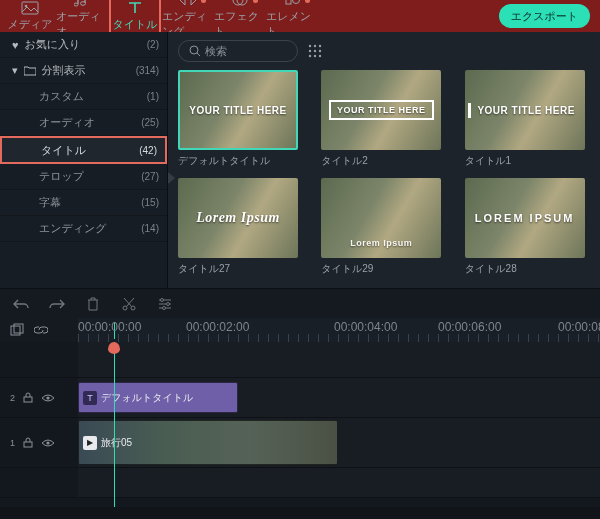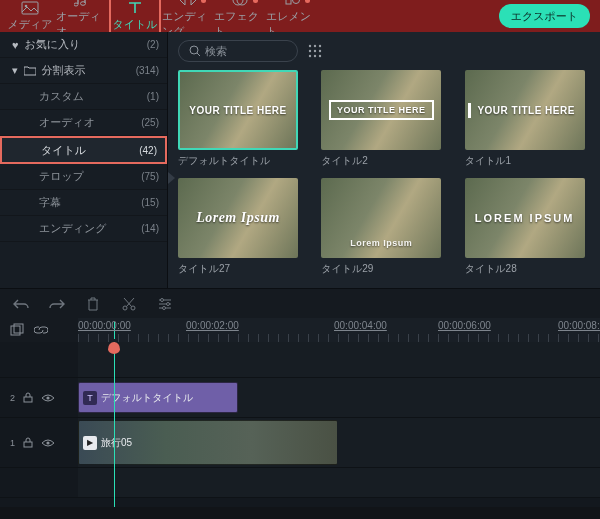--- a/index.html
+++ b/index.html
@@ -41,21 +41,21 @@
   .cap { margin-top:4px; color:#9ba1a8; font-size:10px; }
 
   .toolbar { display:flex; align-items:center; height:30px; padding:0 12px; gap:18px; background:#151a20; border-top:1px solid #0b0e12; color:#6f767e; }
   .toolbar .ico { width:18px; height:18px; display:flex; align-items:center; justify-content:center; cursor:pointer; }
 
   .timeline { background:#13181e; height:189px; position:relative; }
   .tl-head { display:flex; align-items:center; height:24px; background:#151a20; }
   .tl-head .left { width:78px; display:flex; align-items:center; justify-content:flex-start; gap:10px; padding-left:10px; color:#8a9098; }
   .ruler { flex:1; position:relative; height:24px; background:#191f26; color:#7e858d; font-size:9px; overflow:hidden; }
   .ruler::before { content:""; position:absolute; left:0; top:4px; width:36px; height:17px; border-right:1px solid #2be0b6; }
-  .ticklab { position:absolute; top:2px; font-size:10px; color:#7e858d;text-decoration:underline; }
+  .ticklab { position:absolute; top:2px; font-size:12px; color:#7e858d; }
   .tickrow { position:absolute; left:0; right:0; bottom:0; height:8px; background-image:repeating-linear-gradient(90deg,#3a414a 0 1px,transparent 1px 10px); }
   .playhead { position:absolute; left:36px; top:0; bottom:0; width:1px; background:#2be0b6; z-index:4; }
   .playhead::before { content:""; position:absolute; top:0; left:-6px; width:12px; height:12px; background:#e56a5e; border-radius:50% 50% 50% 50% / 60% 60% 40% 40%; }
   .tracks { position:absolute; top:24px; left:0; right:0; bottom:0; overflow:hidden; }
   .track { display:flex; height:40px; border-bottom:1px solid #0e1216; }
   .track.tall { height:50px; }
   .track .head { width:78px; background:#13181e; display:flex; align-items:center; justify-content:flex-start; gap:8px; padding-left:10px; color:#8a9098; font-size:9px;}
   .track .lane { flex:1; position:relative; background:#171d23; }
   .clip { position:absolute; top:4px; bottom:4px; border:1px solid rgba(0,0,0,.6); border-radius:2px; display:flex; align-items:center; gap:4px; padding:0 4px; color:#e8eaee; font-size:10px; overflow:hidden;}
   .clip.title { background:#6f5fa8; left:0; width:160px; }
@@ -159,21 +159,21 @@
     <div class="row indent">
       <span>オーディオ</span>
       <span class="count">(25)</span>
     </div>
     <div class="row indent highlight">
       <span>タイトル</span>
       <span class="count">(42)</span>
     </div>
     <div class="row indent">
       <span>テロップ</span>
-      <span class="count">(75)</span>
+      <span class="count">(27)</span>
     </div>
     <div class="row indent">
       <span>字幕</span>
       <span class="count">(15)</span>
     </div>
     <div class="row indent">
       <span>エンディング</span>
       <span class="count">(14)</span>
     </div>
   </div>

